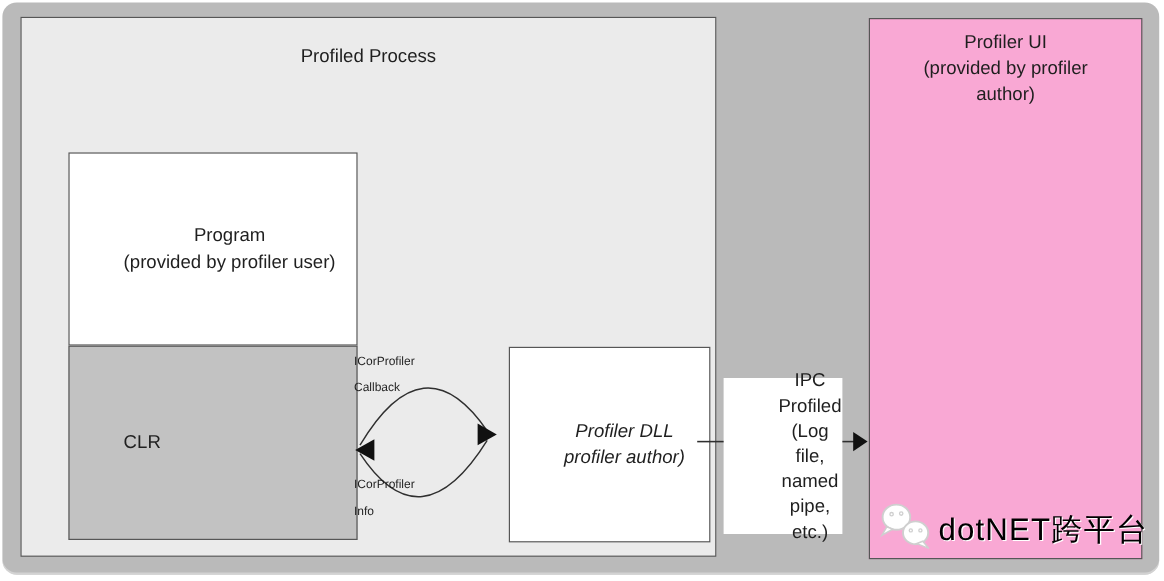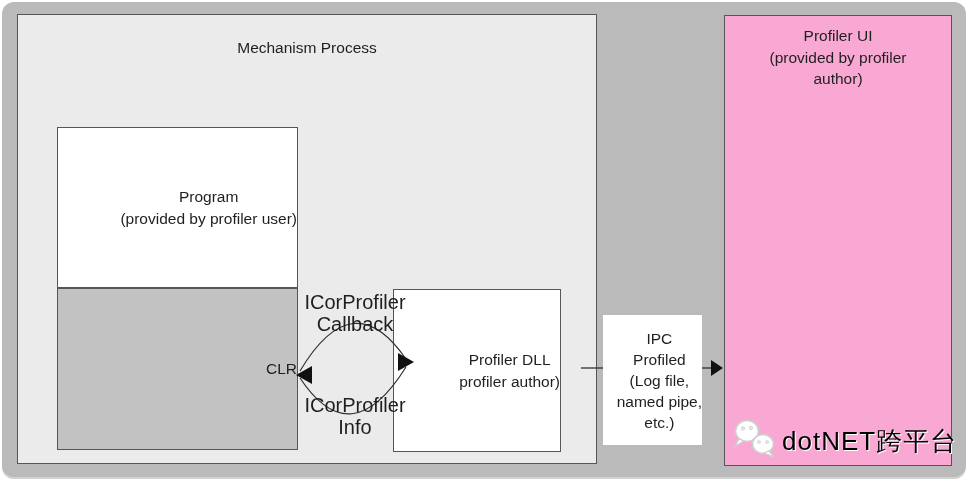--- a/index.html
+++ b/index.html
@@ -7,55 +7,55 @@
     position:relative; width:970px; height:484px; background:#ffffff;
     font-family:"Liberation Sans", sans-serif; color:#1f1f1f; overflow:hidden;
   }
   .panel {
     position:absolute; left:2px; top:2px; width:964px; height:477px;
     background:#bababa; border-radius:12px;
     box-shadow: inset 0 -2px 0 rgba(255,255,255,0.35);
   }
   .box { position:absolute; box-sizing:border-box; border:1.5px solid #565656; }
   .txt { font-size:15.5px; line-height:21.5px; text-align:center; }
-  .vcenter { display:flex; flex-direction:column; justify-content:center; align-items:flex-end; }
+  .vcenter { display:flex; flex-direction:column; justify-content:center; align-items:flex-start;padding-left:45px; }
 
   .profiled-process { left:17px; top:14px; width:580px; height:450px; background:#ebebeb; }
   .pp-title { position:absolute; left:0; top:22px; width:100%; }
 
   .program-box { left:57px; top:127px; width:241px; height:161px; background:#ffffff; }
   .clr-box     { left:57px; top:288px; width:241px; height:162px; background:#c2c2c2; }
-  .dll-box     { left:393px; top:289px; width:168px; height:163px; background:#ffffff; }
+  .dll-box     { left:424px; top:289px; width:168px; height:163px; background:#ffffff;font-style:italic; }
   .ui-box      { left:724px; top:15px;  width:228px; height:451px; background:#f9a8d4; }
   .ui-box .txt { position:absolute; left:0; top:9px; width:100%; }
   .ipc-box     { left:603px; top:315px; width:99px; height:130px; background:#ffffff; border:none; }
   .ipc-box .txt{ line-height:21px; }
 
-  .arrow-label { position:absolute; width:120px; text-align:center; font-size:20px; line-height:22px; }
+  .arrow-label { position:absolute; width:120px; font-size:10px; line-height:22px; }
   .callback-label { left:295px; top:291px; }
   .info-label     { left:295px; top:394px; }
 
   .arrows-svg { position:absolute; left:0; top:0; width:970px; height:484px; pointer-events:none; }
 
   .watermark { position:absolute; left:730px; top:416px; width:226px; height:48px; }
   .watermark-text {
     position:absolute; left:52px; top:8px;
     font-size:26px; letter-spacing:1px; color:#000000; white-space:nowrap;
     text-shadow: 1px 1px 0 #ffffff;
   }
   .wechat-logo { position:absolute; left:0; top:0; }
 </style>
 </head>
 <body>
 
 <div class="canvas">
   <div class="panel"></div>
 
   <div class="box profiled-process">
-    <div class="txt pp-title">Mechanism Process</div>
+    <div class="txt pp-title">Profiled Process</div>
   </div>
 
   <div class="box program-box vcenter">
     <div class="txt">
       <div>Program</div>
       <div>(provided by profiler user)</div>
     </div>
   </div>
 
   <div class="box clr-box vcenter">

